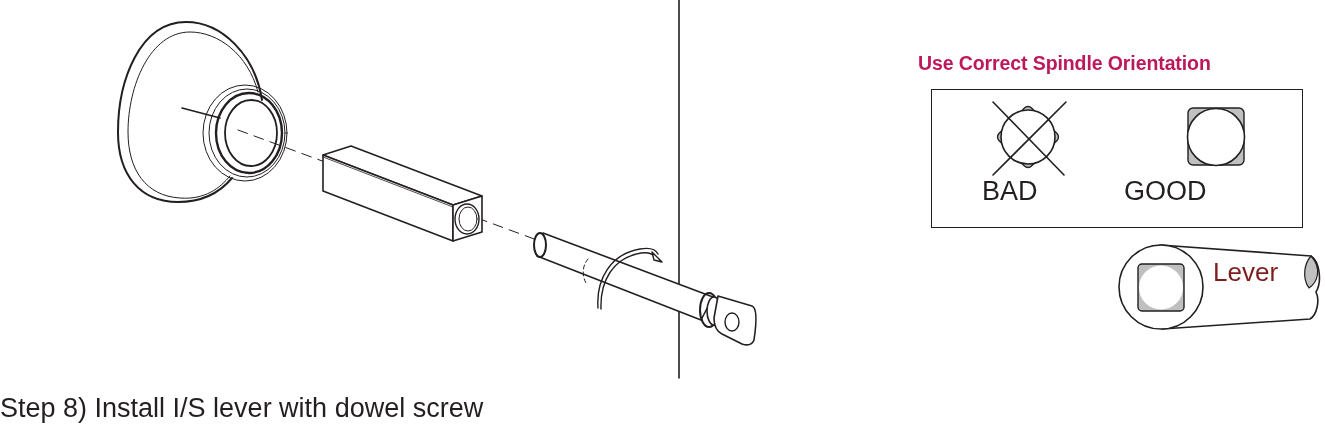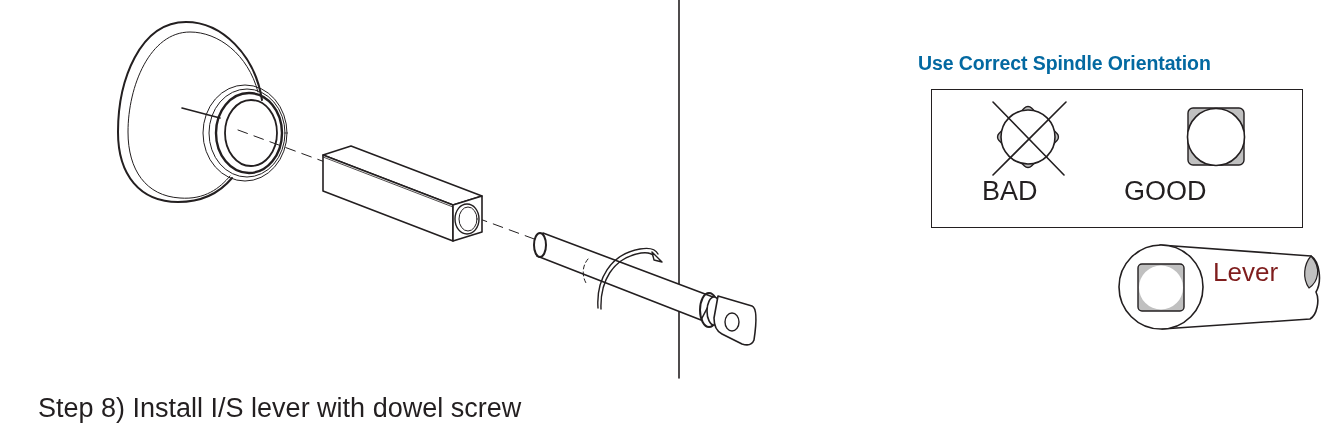--- a/index.html
+++ b/index.html
@@ -1,27 +1,27 @@
 <!DOCTYPE html>
 <html><head>
   <meta charset="utf-8">
   <style>
     html, body { margin: 0; padding: 0; background: #ffffff; }
     body { width: 1325px; height: 439px; position: relative; overflow: hidden;
            font-family: "Liberation Sans", sans-serif; color: #231f20; }
     .layer { position: absolute; left: 0; top: 0; }
     .heading { position: absolute; left: 918px; top: 52px; font-size: 19.5px; font-weight: bold;
-               color: #0369a1; white-space: nowrap; letter-spacing: -0.1px; }
+               color: #be185d; white-space: nowrap; letter-spacing: -0.1px; }
     .orient-box { position: absolute; left: 931px; top: 89px; width: 372px; height: 139px;
                   border: 1.5px solid #231f20; box-sizing: border-box; }
     .lbl { position: absolute; font-size: 27px; color: #231f20; white-space: nowrap; text-align: center; }
     .lbl-bad { left: 982px; top: 176px; }
     .lbl-good { left: 1124px; top: 176px; }
     .lbl-lever { position: absolute; left: 1213px; top: 257px; font-size: 26px; color: #7f1d1d; }
-    .caption { position: absolute; left: 0px; top: 393px; font-size: 27px; color: #231f20; white-space: nowrap; padding-left: 38px; }
+    .caption { position: absolute; left: 0px; top: 393px; font-size: 27px; color: #231f20; white-space: nowrap; }
   </style>
 </head>
 <body>
 
 <svg class="layer" width="1325" height="439" viewBox="0 0 1325 439">
   <g fill="none" stroke="#231f20" stroke-linecap="round" stroke-linejoin="round">
 
     <line x1="679" y1="0" x2="679" y2="378" stroke-width="1.6"></line>
 
     <g>

